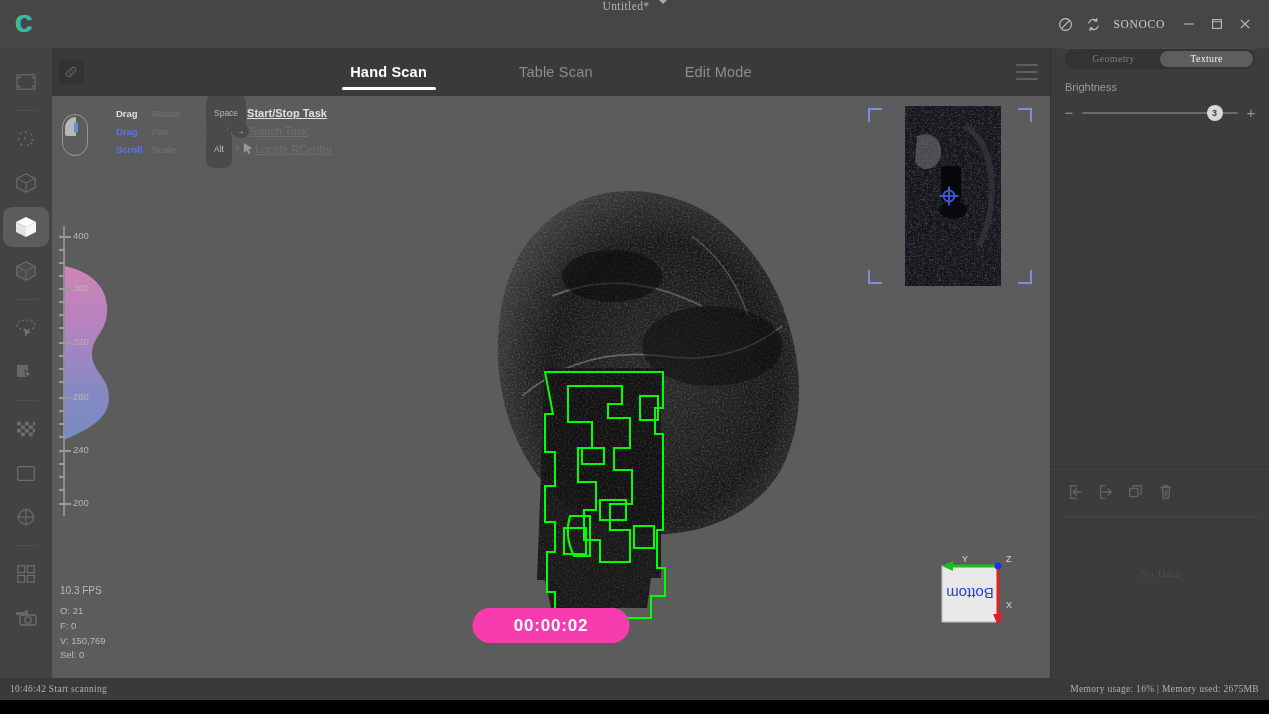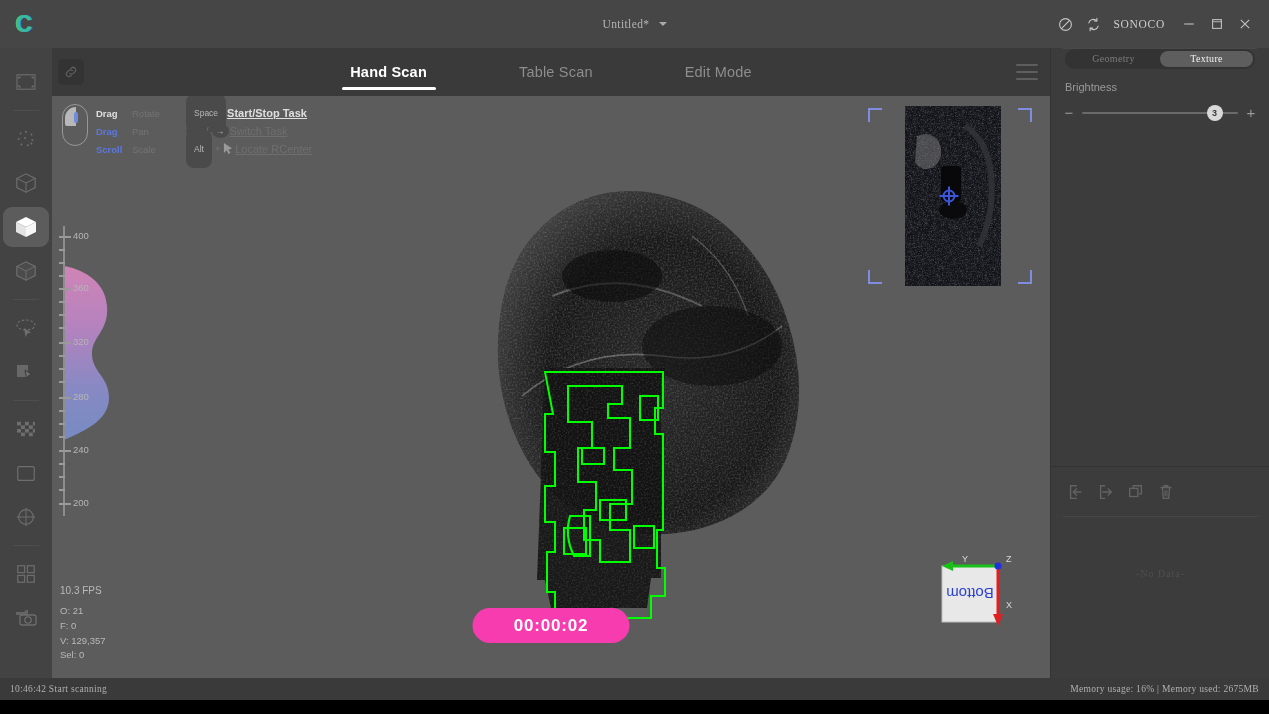--- a/index.html
+++ b/index.html
@@ -17,21 +17,21 @@
     background:#464646; display:flex; align-items:center;
   }
   .logo{ width:48px; height:48px; display:flex; align-items:center; justify-content:center; }
   .logo-glyph{ font-size:23px; font-weight:bold; color:#38b9a0;
     text-shadow: 1px 0 0 #2d7fd6, -1px 0 0 #4ec46a; line-height:1;}
   .menu{ display:flex; align-items:center; gap:0px; }
   .menu-item{ font-size:11.5px; color:#787878; padding:4px 12px;
     font-family:"Liberation Serif", serif; letter-spacing:.6px; cursor:default; }
   .doc-title{
     position:absolute; left:0; right:0; top:0; height:48px;
-    display:flex; align-items:center; justify-content:center; gap:9px;
+    display:flex; align-items:flex-start; justify-content:center; gap:9px;
     pointer-events:none;
   }
   .doc-title span{ font-size:11.5px; color:#b4b4b4; font-family:"Liberation Serif",serif;
     letter-spacing:.4px; pointer-events:auto;}
   .chev{ width:0;height:0;border-left:4px solid transparent;border-right:4px solid transparent;
     border-top:4px solid #aaa; pointer-events:auto;}
   .win-right{ position:absolute; right:10px; top:0; height:48px; display:flex; align-items:center; gap:0px;}
   .win-btn{ width:28px; height:48px; display:flex;align-items:center;justify-content:center;
     color:#c4c4c4; font-size:14px; cursor:default;}
   .brand{ font-size:11.5px; color:#cfcfcf; font-family:"Liberation Serif", serif;
@@ -65,21 +65,21 @@
   .hamb{ position:absolute; right:12px; top:16px; width:22px; height:16px;
     display:flex; flex-direction:column; justify-content:space-between; cursor:default;}
   .hamb i{ display:block; height:2px; background:#5e5e5e; border-radius:1px;}
 
   
   .viewport{
     position:absolute; left:52px; top:96px; width:998px; height:582px;
     background:#5c5c5c; overflow:hidden;
   }
   
-  .mousehelp{ position:absolute; left:10px; top:8px; display:flex; align-items:flex-start; gap:8px;
+  .mousehelp{ position:absolute; left:10px; top:8px; display:flex; align-items:flex-end; gap:28px;
      opacity:.95;}
   .mouse-shape{ width:26px; height:42px; border:1.6px solid #9b9b9b; border-radius:13px;
     position:relative; background:transparent; }
   .mouse-shape .lb{ position:absolute; left:1.5px; top:1.5px; width:11px; height:19px;
     background:#bdbdbd; border-radius:11px 0 0 2px; }
   .mouse-shape .wheel{ position:absolute; left:11px; top:7px; width:4px; height:11px;
     background:#6f8fe0; border-radius:2px;}
   .mh-rows{ display:flex; flex-direction:column; gap:4px; padding-top:2px;}
   .mh-row{ display:flex; align-items:center; font-size:9.5px; height:14px;}
   .mh-a{ width:36px; font-weight:bold; }
@@ -463,21 +463,21 @@
       <div class="tick" style="top:250px;width:6px;"></div>
       <div class="tick" style="top:263px;width:6px;"></div>
       <div class="tick" style="top:277px;width:12px;"></div>
       <div class="lbl" style="top:277px;">200</div>
     </div>
 
     <div class="stats">
       <div class="fps">10.3 FPS</div>
       <div>O: 21</div>
       <div>F: 0</div>
-      <div>V: 129,357</div>
+      <div>V: 150,769</div>
       <div>Sel: 0</div>
     </div>
 
     <div class="timer">00:00:02</div>
 
     <div class="campreview">
       <div class="cam-img">
         <svg width="96" height="180" viewBox="0 0 96 180">
           <defs>
             <filter id="camn">

